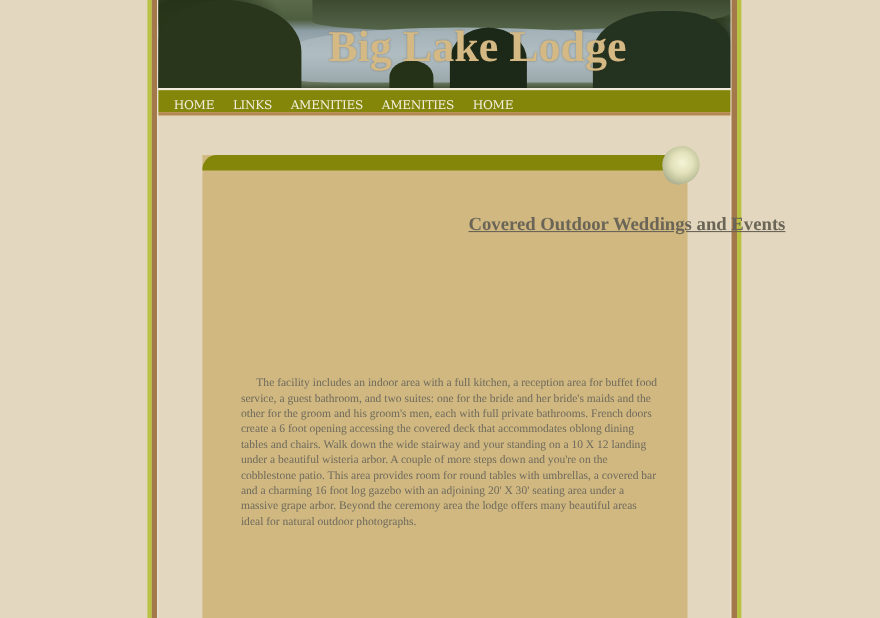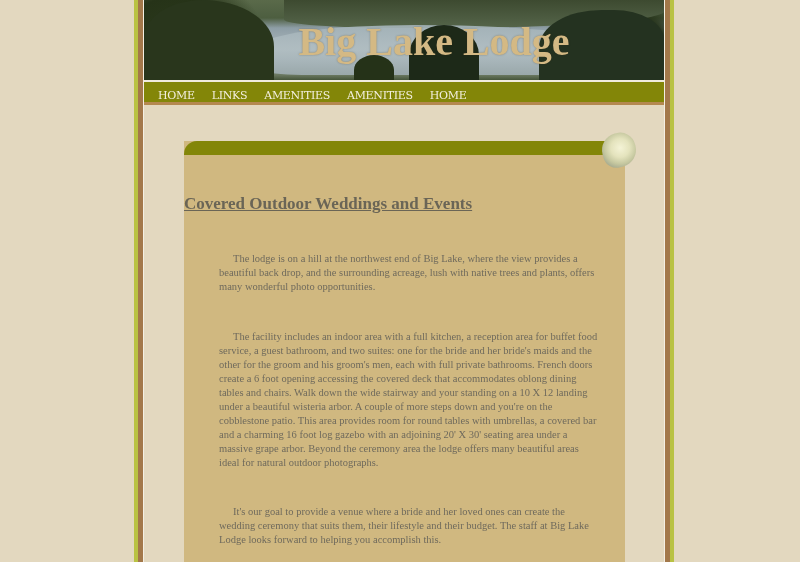--- a/index.html
+++ b/index.html
@@ -72,33 +72,33 @@
     position: absolute; left: 0; top: 0; width: 441px; height: 14px;
     background: #838608; border-top-left-radius: 13px;
   }
   .rose {
     position: absolute; left: 458px; top: 133px; width: 34px; height: 34px;
     border-radius: 50% 45% 50% 40%;
     background: radial-gradient(circle at 55% 45%, #f4f3d6 0%, #e4e3bd 35%, #c6c8a0 60%, #9ea38a 85%, transparent 100%);
     transform: rotate(-15deg);
   }
   .card-title {
-    position: absolute; left: 0; top: 53px; width: 518px; text-align: left;
+    position: absolute; left: 12px; top: 53px; width: 518px; text-align: right;
     font-family: "Liberation Serif", "DejaVu Serif", serif;
     font-weight: bold; font-size: 17px; color: #6a6556;
     text-decoration: underline;
   }
   .para {
     position: absolute; left: 35px; width: 380px;
     font-family: "Liberation Serif", "DejaVu Serif", serif;
     font-size: 10.5px; line-height: 14px; color: #6f6a5c;
     text-indent: 14px;
   }
   .p1 { top: 111px; }
-  .p2 { top: 189px; }
+  .p2 { top: 201px; }
   .p3 { top: 364px; }
 </style>
 </head>
 <body>
 
 <div class="stripe s-lime-l"></div>
 <div class="stripe s-brown-l"></div>
 <div class="stripe s-white-l"></div>
 <div class="stripe s-white-r"></div>
 <div class="stripe s-brown-r"></div>
@@ -121,18 +121,16 @@
     <a href="#">LINKS</a>
     <a href="#">AMENITIES</a>
     <a href="#">AMENITIES</a>
     <a href="#">HOME</a>
   </nav>
   <div class="nav-bottom"></div>
 
   <div class="card">
     <div class="card-top"></div>
     <div class="card-title">Covered Outdoor Weddings and Events</div>
-    <p class="para p1">The lodge is on a hill at the northwest end of Big Lake, where the view provides a beautiful back drop, and the surrounding acreage, lush with native trees and plants, offers many wonderful photo opportunities.</p>
     <p class="para p2">The facility includes an indoor area with a full kitchen, a reception area for buffet food service, a guest bathroom, and two suites: one for the bride and her bride's maids and the other for the groom and his groom's men, each with full private bathrooms. French doors create a 6 foot opening accessing the covered deck that accommodates oblong dining tables and chairs. Walk down the wide stairway and your standing on a 10 X 12 landing under a beautiful wisteria arbor.  A couple of more steps down and you're on the cobblestone patio. This area provides room for round tables with umbrellas, a covered bar and a charming 16 foot log gazebo with an adjoining 20' X 30' seating area under a massive grape arbor. Beyond the ceremony area the lodge offers many beautiful areas ideal for natural outdoor photographs.</p>
-    <p class="para p3">It's our goal to provide a venue where a bride and her loved ones can create the wedding ceremony that suits them, their lifestyle and their budget. The staff at Big Lake Lodge looks forward to helping you accomplish this.</p>
   </div>
   <div class="rose"></div>
 </div>
 
 </body></html>

